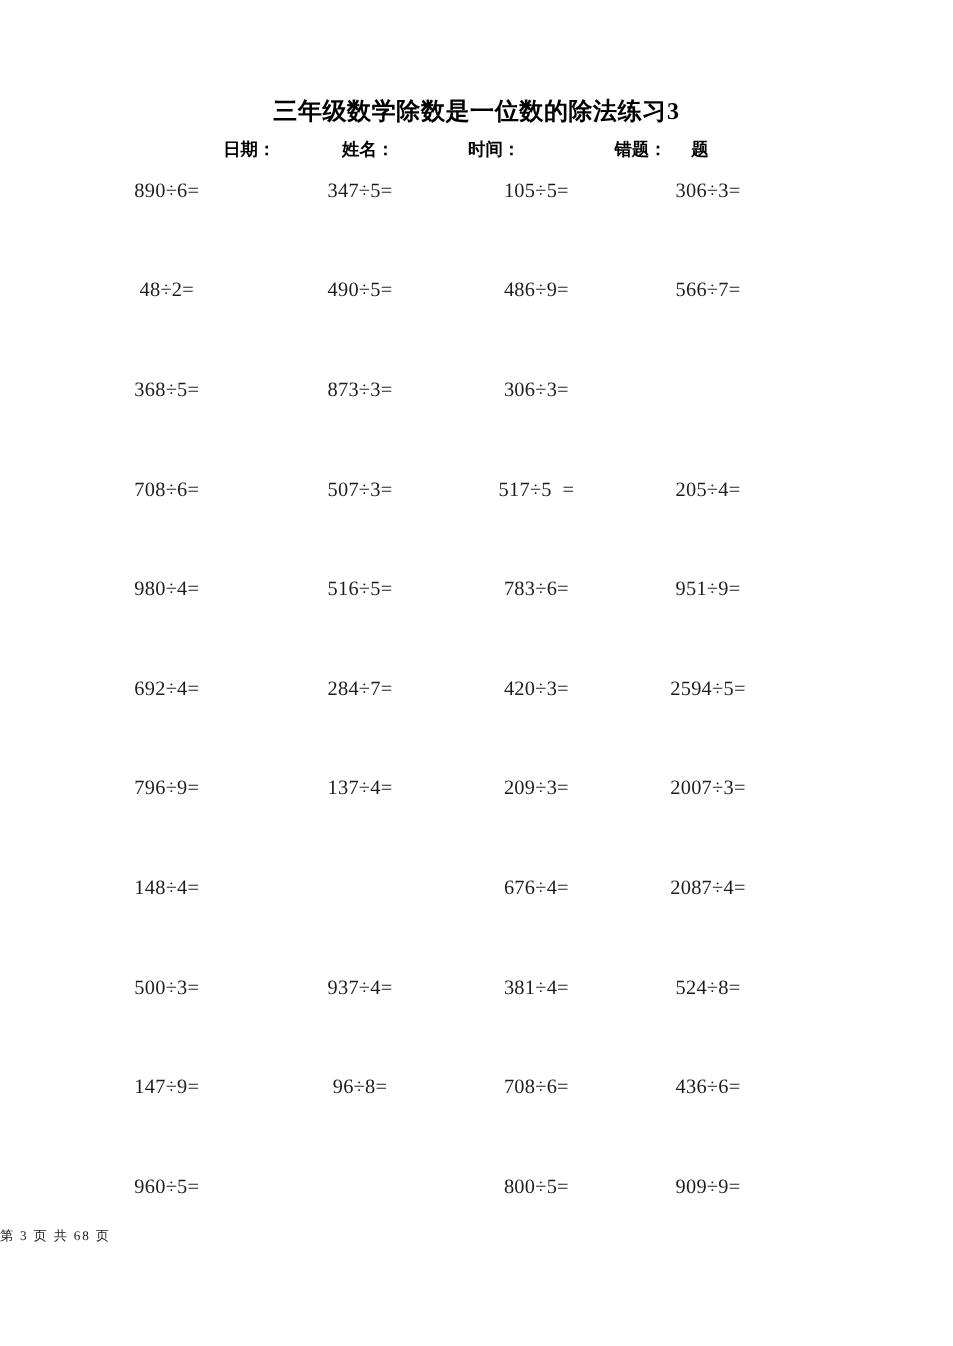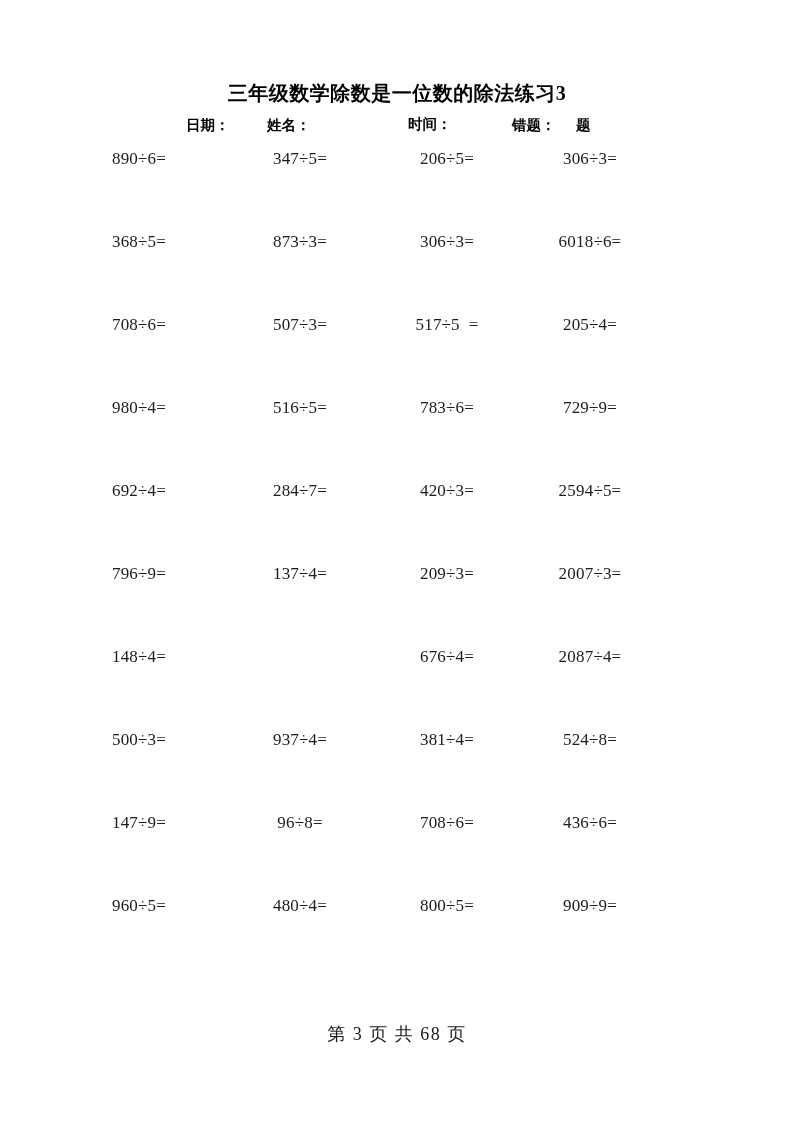--- a/index.html
+++ b/index.html
@@ -54,22 +54,22 @@
     color: #000000;
     font-family: "Liberation Serif", "DejaVu Serif", serif;
   }
   .info-cell {
     position: absolute;
     top: 0;
     white-space: nowrap;
     line-height: 22px;
   }
   .info-cell.c0 { left: 186px; }
-  .info-cell.c1 { left: 267px; }
-  .info-cell.c2 { left: 408px; font-family: Liberation Mono, monospace; }
+  .info-cell.c1 { left: 285px; }
+  .info-cell.c2 { left: 390px; }
   .info-cell.c3 { left: 512px; }
   .info-cell.c4 { left: 576px; }
 
   
   .problem-grid {
     position: absolute;
     top: 144px;
     left: 0;
     width: 794px;
   }
@@ -98,22 +98,21 @@
   .problem-cell.col1 { left: 220px; }
   .problem-cell.col2 { left: 367px; }
   .problem-cell.col3 { left: 510px; }
 
   
   .page-footer {
     position: absolute;
     top: 1022px;
     left: 0;
     width: 794px;
-    text-align: center;
-    font-size: 18px;
+    font-size: 11px;
     font-family: "Liberation Serif", "DejaVu Serif", serif;
     color: #1a1a1a;
     letter-spacing: 1.5px;
     white-space: nowrap;
   }
 </style>
 </head>
 <body>
 
 <div class="page">
@@ -125,40 +124,45 @@
     <span class="info-cell c1">姓名：</span>
     <span class="info-cell c2">时间：</span>
     <span class="info-cell c3">错题：</span>
     <span class="info-cell c4">题</span>
   </div>
 
   <div class="problem-grid" id="problem-grid">
       <div class="problem-row">
         <div class="problem-cell col0">890÷6=</div>
         <div class="problem-cell col1">347÷5=</div>
-        <div class="problem-cell col2">206÷5=</div>
+        <div class="problem-cell col2">105÷5=</div>
         <div class="problem-cell col3">306÷3=</div>
+      </div>
+      <div class="problem-row">
+        <div class="problem-cell col0">48÷2=</div>
+        <div class="problem-cell col1">490÷5=</div>
+        <div class="problem-cell col2">486÷9=</div>
+        <div class="problem-cell col3">566÷7=</div>
       </div>
       <div class="problem-row">
         <div class="problem-cell col0">368÷5=</div>
         <div class="problem-cell col1">873÷3=</div>
         <div class="problem-cell col2">306÷3=</div>
-        <div class="problem-cell col3">6018÷6=</div>
       </div>
       <div class="problem-row">
         <div class="problem-cell col0">708÷6=</div>
         <div class="problem-cell col1">507÷3=</div>
         <div class="problem-cell col2">517÷5  =</div>
         <div class="problem-cell col3">205÷4=</div>
       </div>
       <div class="problem-row">
         <div class="problem-cell col0">980÷4=</div>
         <div class="problem-cell col1">516÷5=</div>
         <div class="problem-cell col2">783÷6=</div>
-        <div class="problem-cell col3">729÷9=</div>
+        <div class="problem-cell col3">951÷9=</div>
       </div>
       <div class="problem-row">
         <div class="problem-cell col0">692÷4=</div>
         <div class="problem-cell col1">284÷7=</div>
         <div class="problem-cell col2">420÷3=</div>
         <div class="problem-cell col3">2594÷5=</div>
       </div>
       <div class="problem-row">
         <div class="problem-cell col0">796÷9=</div>
         <div class="problem-cell col1">137÷4=</div>
@@ -177,21 +181,20 @@
         <div class="problem-cell col3">524÷8=</div>
       </div>
       <div class="problem-row">
         <div class="problem-cell col0">147÷9=</div>
         <div class="problem-cell col1">96÷8=</div>
         <div class="problem-cell col2">708÷6=</div>
         <div class="problem-cell col3">436÷6=</div>
       </div>
       <div class="problem-row">
         <div class="problem-cell col0">960÷5=</div>
-        <div class="problem-cell col1">480÷4=</div>
         <div class="problem-cell col2">800÷5=</div>
         <div class="problem-cell col3">909÷9=</div>
       </div>
     </div>
 
   <div class="page-footer">第 3 页 共 68 页</div>
 
 </div>
 
 </body></html>

